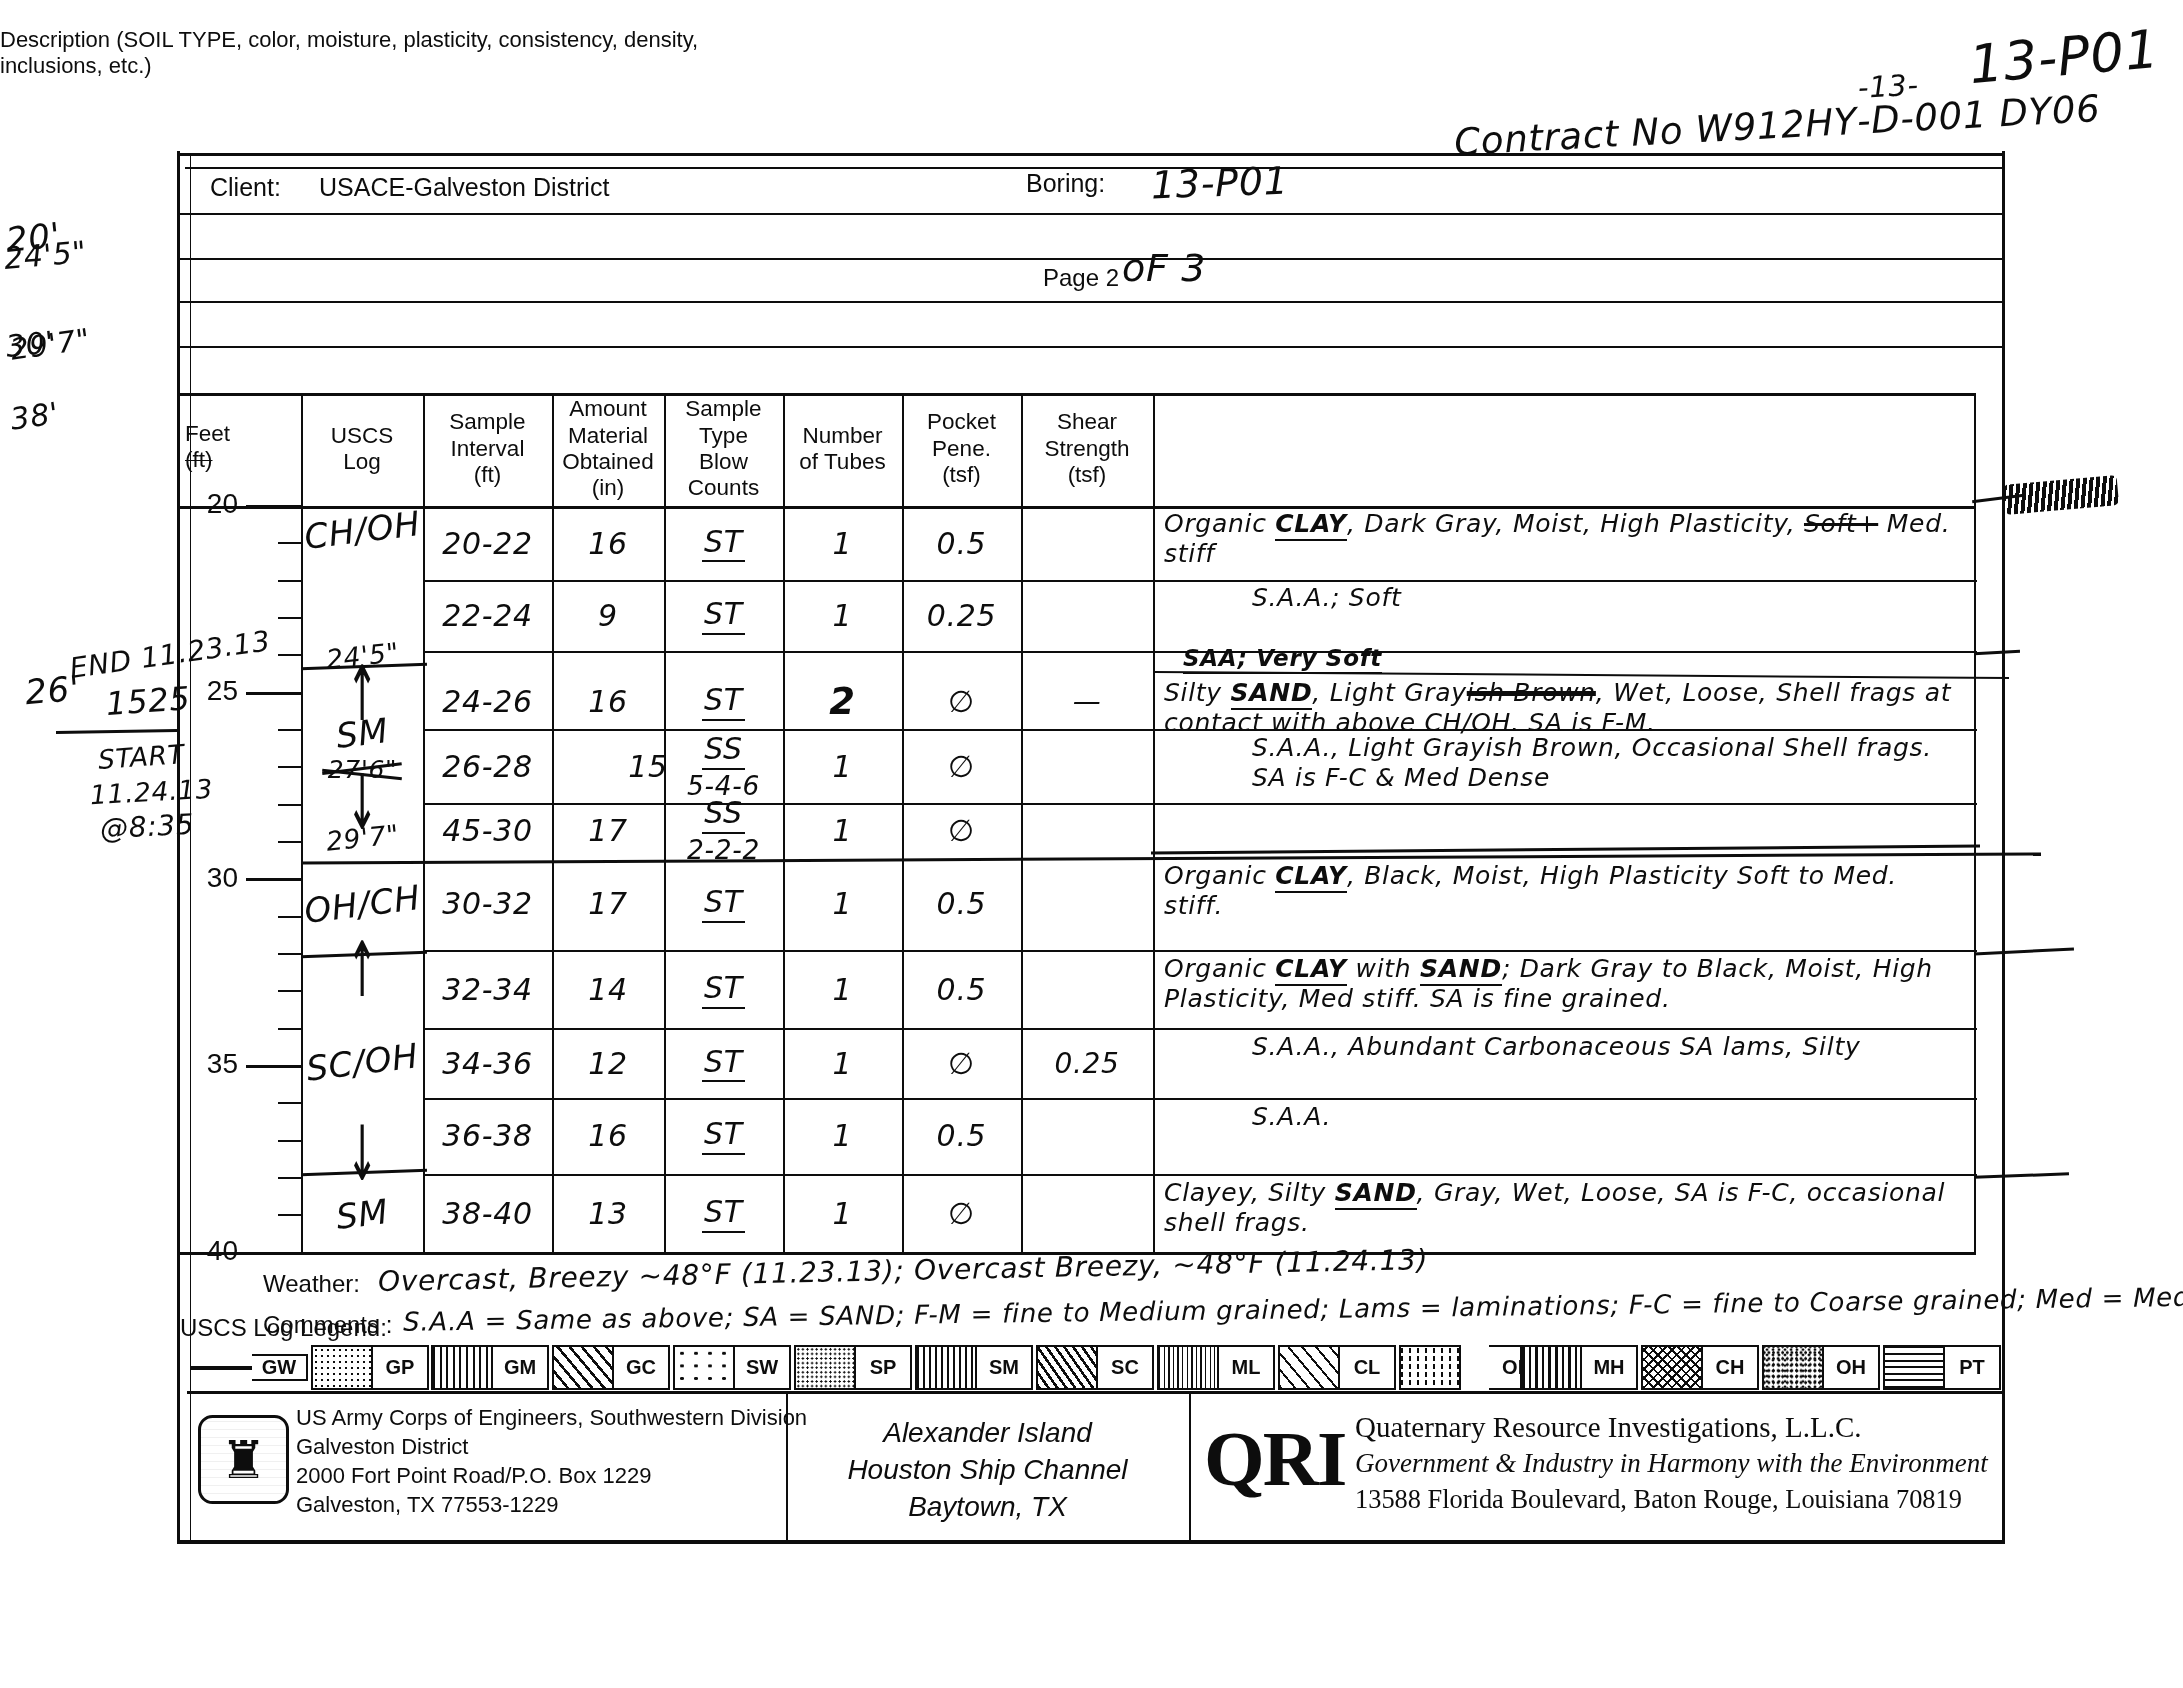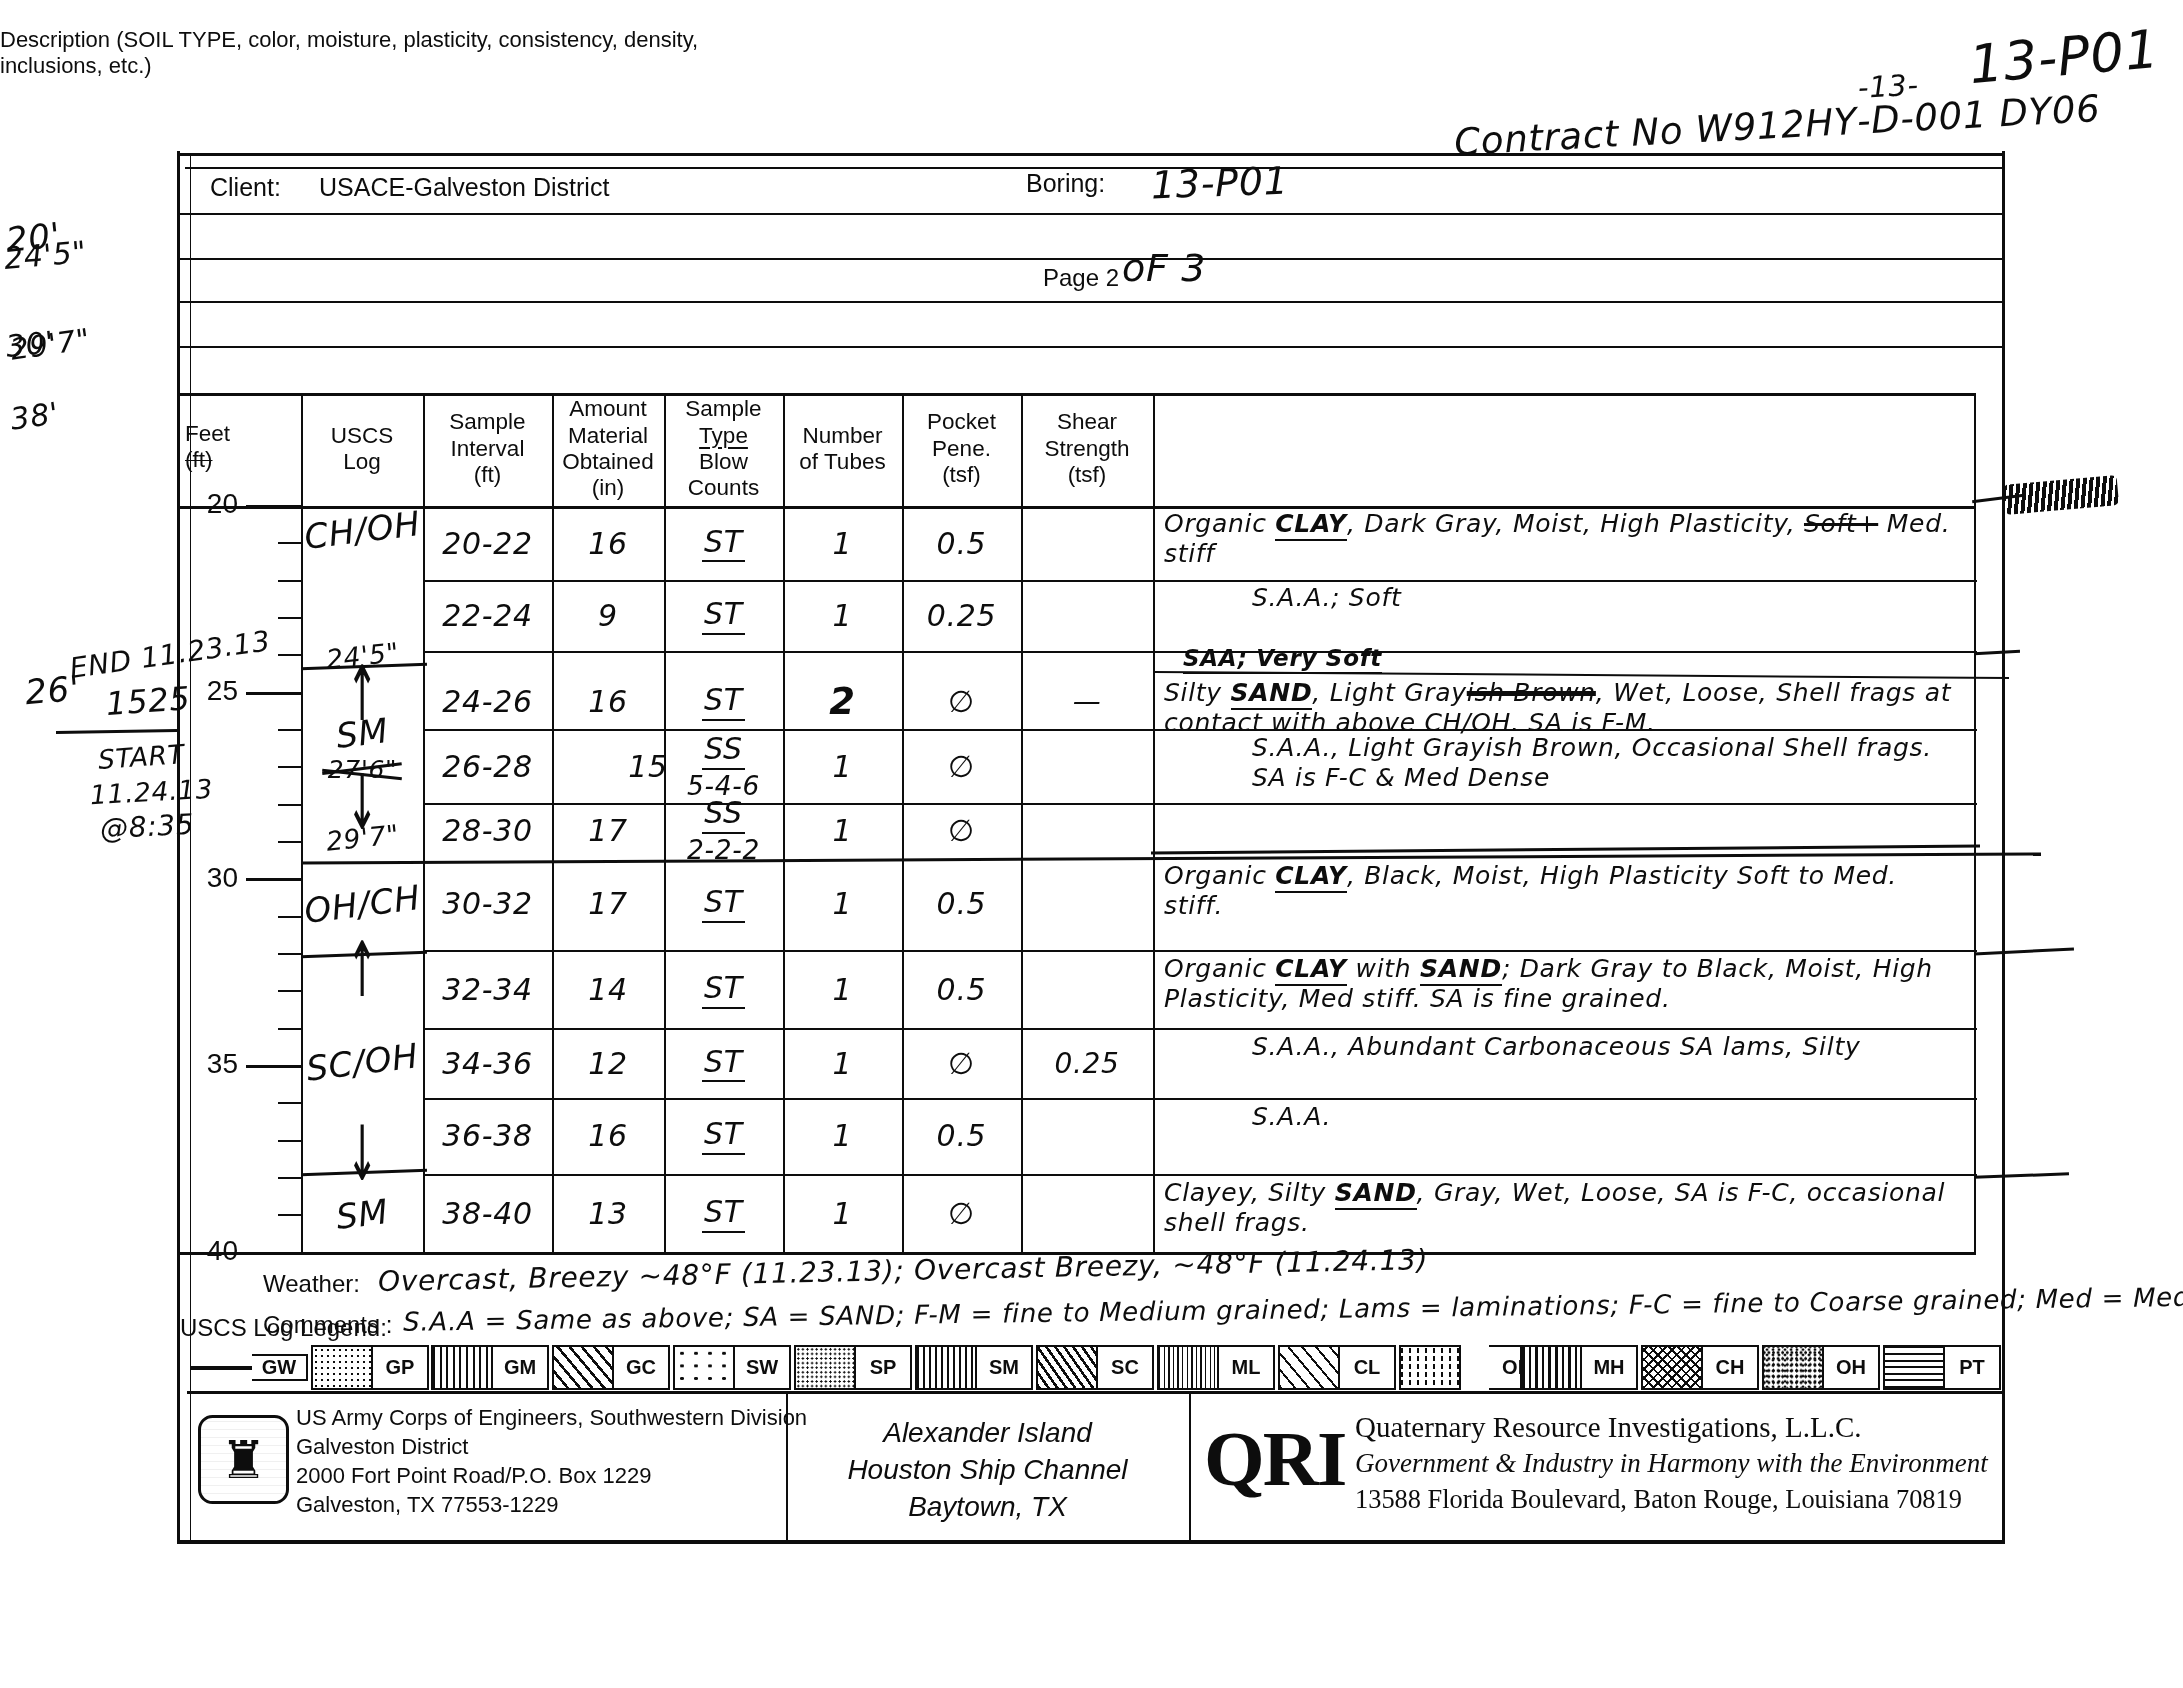--- a/index.html
+++ b/index.html
@@ -9,21 +9,21 @@
   .print{font-family:"Liberation Sans",sans-serif;}
   .hw{font-family:"DejaVu Sans",sans-serif;font-style:italic;letter-spacing:0.7px;}
   .serif{font-family:"Liberation Serif",serif;}
   .hline,.vline{position:absolute;background:#0d0d0d;}
   .cell{position:absolute;display:flex;align-items:center;justify-content:center;font-size:30px;}
   .desc-cell{position:absolute;font-size:25px;line-height:30px;text-align:left;}
   .tcode{border-bottom:2.6px solid #0d0d0d;padding:0 2.6px 1.3px;}
   .seg-u{border-bottom:2.6px solid #0d0d0d;padding-bottom:0.7px;font-weight:bold;}
   .seg-s{text-decoration:line-through;text-decoration-thickness:2.6px;}
   .seg-x{text-decoration:line-through;text-decoration-thickness:4.6px;}
-  .th-u{text-decoration:underline;text-underline-offset:4px;text-decoration-thickness:2px;}
+  .th-u{text-underline-offset:4px;text-decoration-thickness:2px;}
   .th-s{text-decoration:line-through;text-decoration-thickness:1.3px;}
   .hdr{position:absolute;display:flex;flex-direction:column;align-items:center;justify-content:center;
        font-size:22.5px;line-height:26.4px;text-align:center;}
   .uarr{font-size:38px;line-height:0.85;transform:scaleY(2);}
   .uscs-grp{position:absolute;display:flex;flex-direction:column;align-items:center;padding:4px 0;box-sizing:border-box;}
   .scrib{position:relative;display:inline-block;}
   .scrib::before{content:"";position:absolute;left:-5.3px;right:-5.3px;top:38%;height:3.3px;background:#0d0d0d;transform:rotate(-7deg);}
   .scrib::after{content:"";position:absolute;left:-5.3px;right:-5.3px;top:62%;height:3.3px;background:#0d0d0d;transform:rotate(6deg);}
   .blob{position:absolute;background:repeating-linear-gradient(100deg,#0d0d0d 0 4px,#ffffff 4px 6.6px);border-radius:5.3px;}
   .dlabel{position:absolute;font-size:28px;text-align:right;}
@@ -244,21 +244,21 @@
     <div class="desc-cell hw" style="left: 1164px; top: 678px; width: 798px;"><span>Silty </span><span class="seg-u">SAND</span><span>, Light Gray</span><span class="seg-x">ish Brown</span><span>, Wet, Loose, Shell frags at contact with above CH/OH. SA is F-M.</span></div>
     <div class="cell hw" style="left: 423px; top: 729px; width: 129px; height: 74px;">26-28</div>
     <div class="cell hw" style="left: 552px; top: 729px; width: 112px; height: 74px; padding-left: 40px;">15</div>
     <div class="cell hw" style="left: 664px; top: 729px; width: 119px; height: 74px; flex-direction: column;">
       <span class="tcode">SS</span>
       <span style="font-size: 26.4px;">5-4-6</span>
     </div>
     <div class="cell hw" style="left: 783px; top: 729px; width: 119px; height: 74px;">1</div>
     <div class="cell hw" style="left: 902px; top: 729px; width: 119px; height: 74px;">∅</div>
     <div class="desc-cell hw" style="left: 1252px; top: 733px; width: 709px;"><span>S.A.A., Light Grayish Brown, Occasional Shell frags. SA is F-C &amp; Med Dense</span></div>
-    <div class="cell hw" style="left: 423px; top: 803px; width: 129px; height: 54px;">28-30</div>
+    <div class="cell hw" style="left: 423px; top: 803px; width: 129px; height: 54px;">45-30</div>
     <div class="cell hw" style="left: 552px; top: 803px; width: 112px; height: 54px;">17</div>
     <div class="cell hw" style="left: 664px; top: 803px; width: 119px; height: 54px; flex-direction: column;">
       <span class="tcode">SS</span>
       <span style="font-size: 26.4px;">2-2-2</span>
     </div>
     <div class="cell hw" style="left: 783px; top: 803px; width: 119px; height: 54px;">1</div>
     <div class="cell hw" style="left: 902px; top: 803px; width: 119px; height: 54px;">∅</div>
     <div class="cell hw" style="left: 423px; top: 857px; width: 129px; height: 93px;">30-32</div>
     <div class="cell hw" style="left: 552px; top: 857px; width: 112px; height: 93px;">17</div>
     <div class="cell hw" style="left: 664px; top: 857px; width: 119px; height: 93px; flex-direction: column;">

